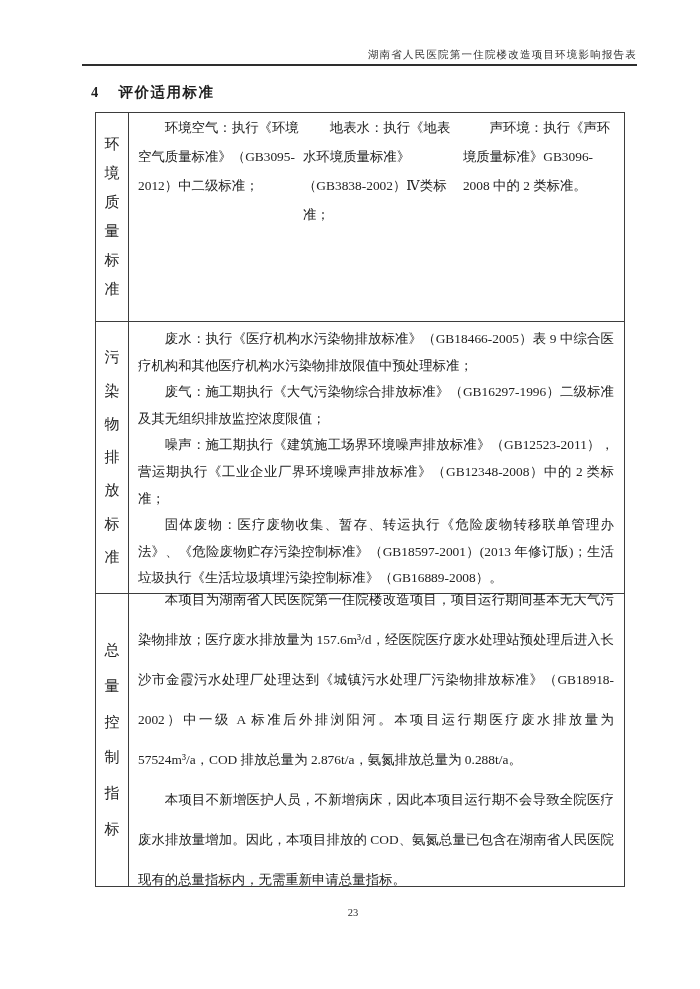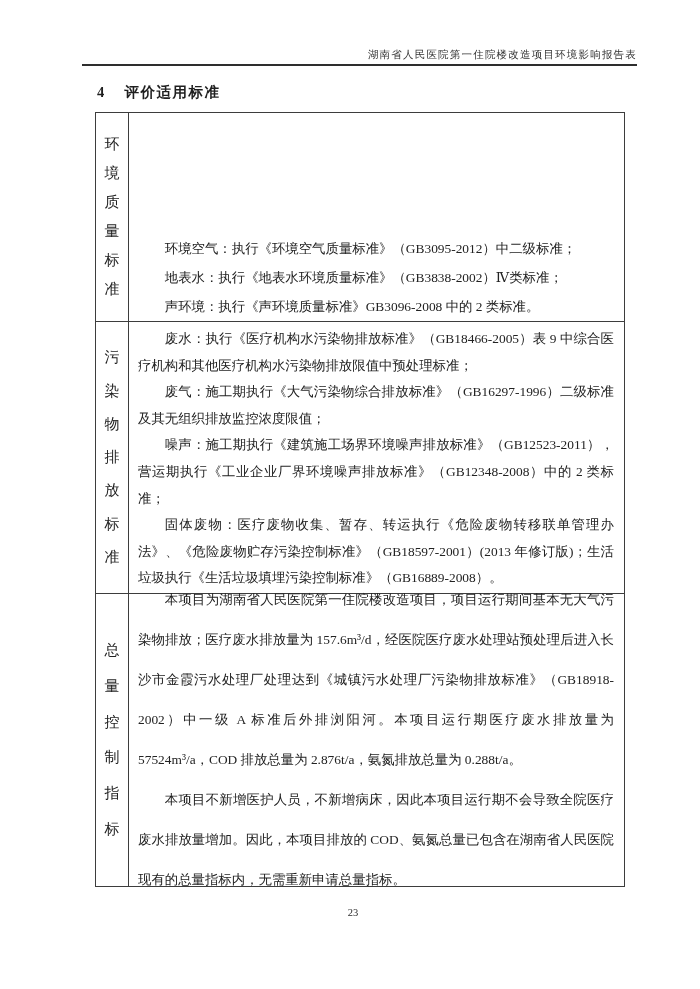--- a/index.html
+++ b/index.html
@@ -14,21 +14,21 @@
     position:absolute; top:48px; left:82px; width:555px;
     text-align:right; font-size:10.5px; letter-spacing:1.2px; color:#333333;
     white-space:nowrap;
   }
   .header-rule {
     position:absolute; top:64px; left:82px; width:555px;
     border-top:2px solid #2e2e2e; height:0;
   }
 
   .section-heading {
-    position:absolute; top:83px; left:97px; margin:0;
+    position:absolute; top:83px; left:91px; margin:0;
     font-size:14.5px; font-weight:bold; color:#1f1f1f; letter-spacing:1.5px;
   }
   .sec-num { display:inline-block; margin-right:15px; letter-spacing:0; }
 
   .std-table {
     position:absolute; top:112px; left:95px; width:530px;
     border:1.6px solid #3d3d3d; box-sizing:border-box; background:#ffffff;
   }
   .t-row { display:flex; box-sizing:border-box; }
   .row-1 { height:209px; border-bottom:1.6px solid #3d3d3d; }
@@ -42,21 +42,21 @@
     font-size:15px; color:#222222; padding:12px 0;
   }
   .row-3 .label-cell { padding:30px 0; }
 
   .content-cell {
     flex:1; box-sizing:border-box; padding:0 10px 0 9px;
     font-size:13.4px; color:#222222;
   }
   .content-cell p { margin:0; text-indent:2em; text-align:justify; }
 
-  .content-1 { display:flex; flex-direction:column; justify-content:flex-end; }
+  .content-1 { display:flex; flex-direction:row; justify-content:center; }
   .content-1 p { line-height:29px; text-align:left; }
 
   .content-2 { padding-top:4px; }
   .content-2 p { line-height:26.6px; }
 
   .content-3 { display:flex; flex-direction:column; justify-content:center; }
   .content-3 p { line-height:40px; }
 
   .page-number {
     position:absolute; top:907px; left:88px; width:530px;

